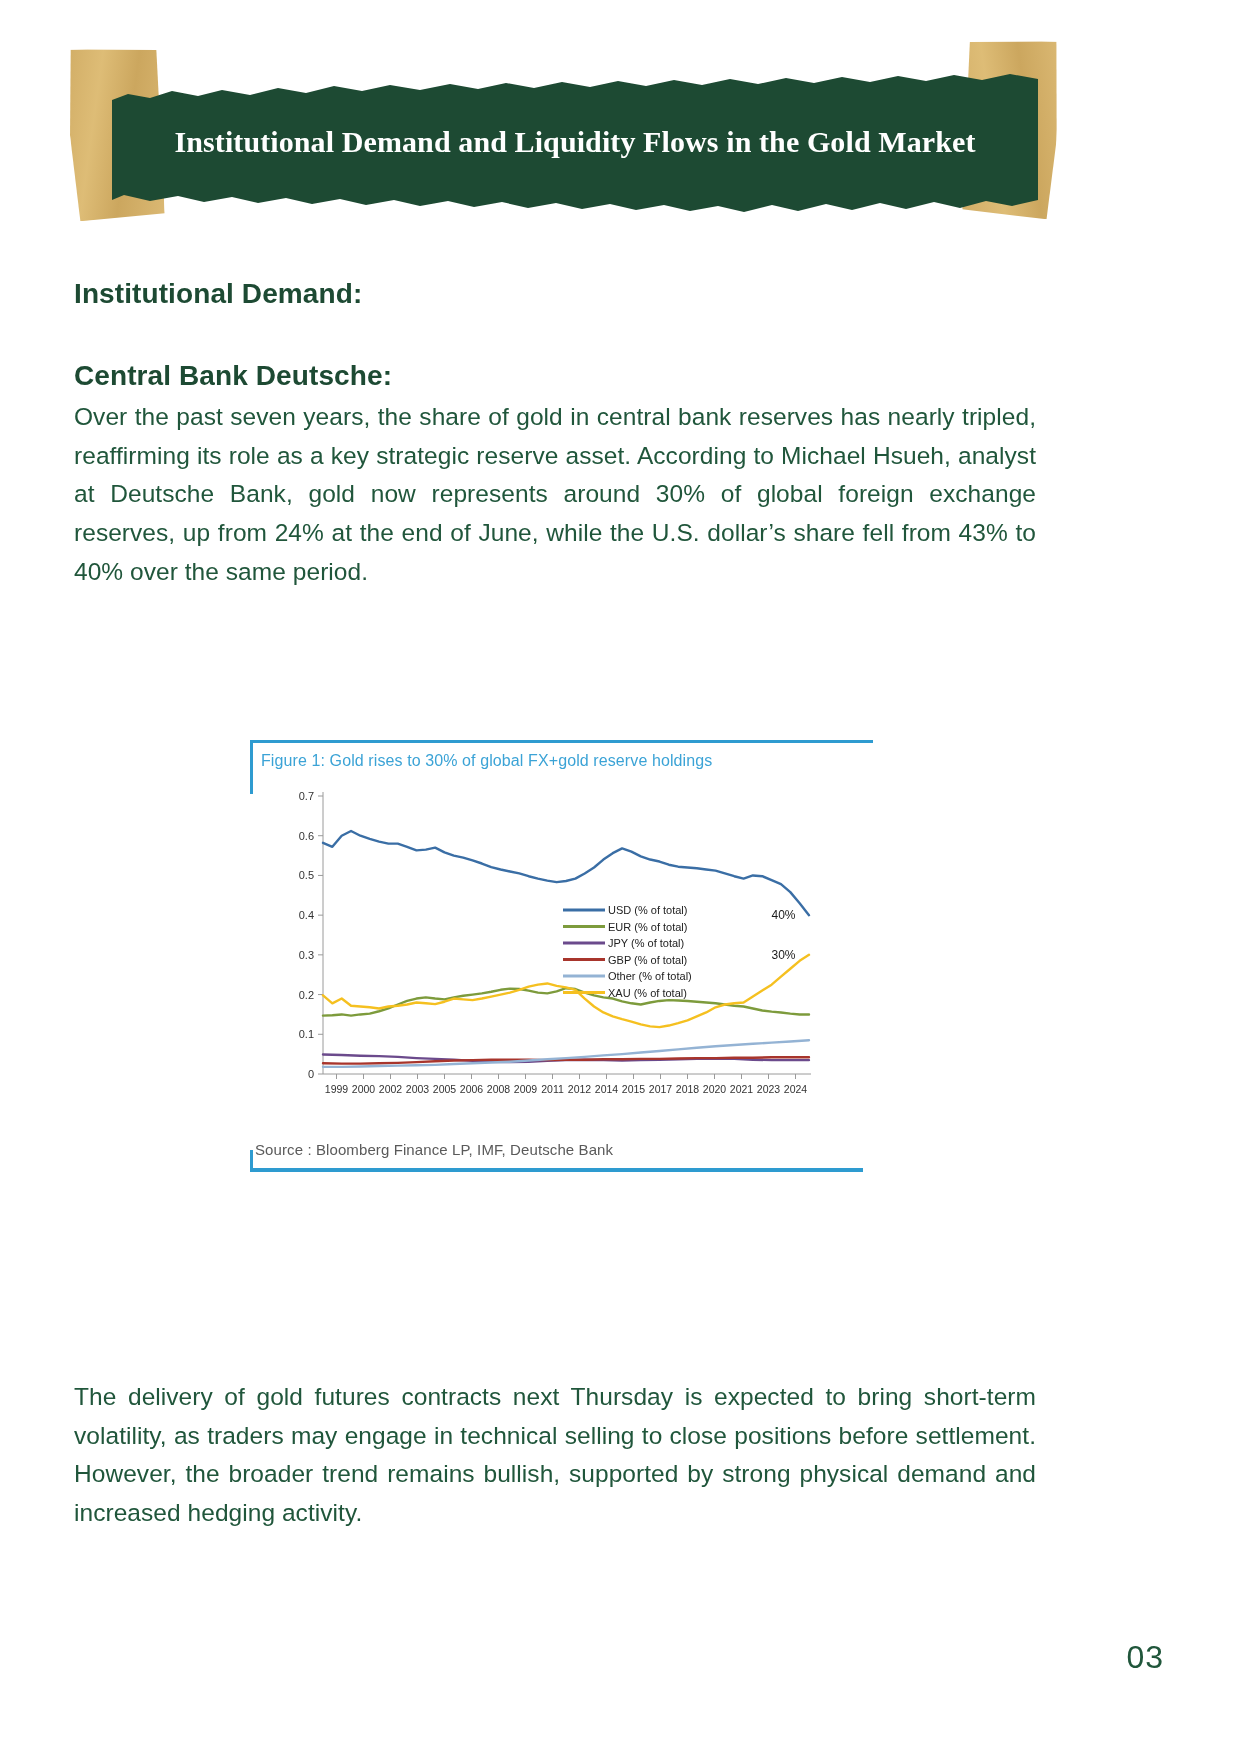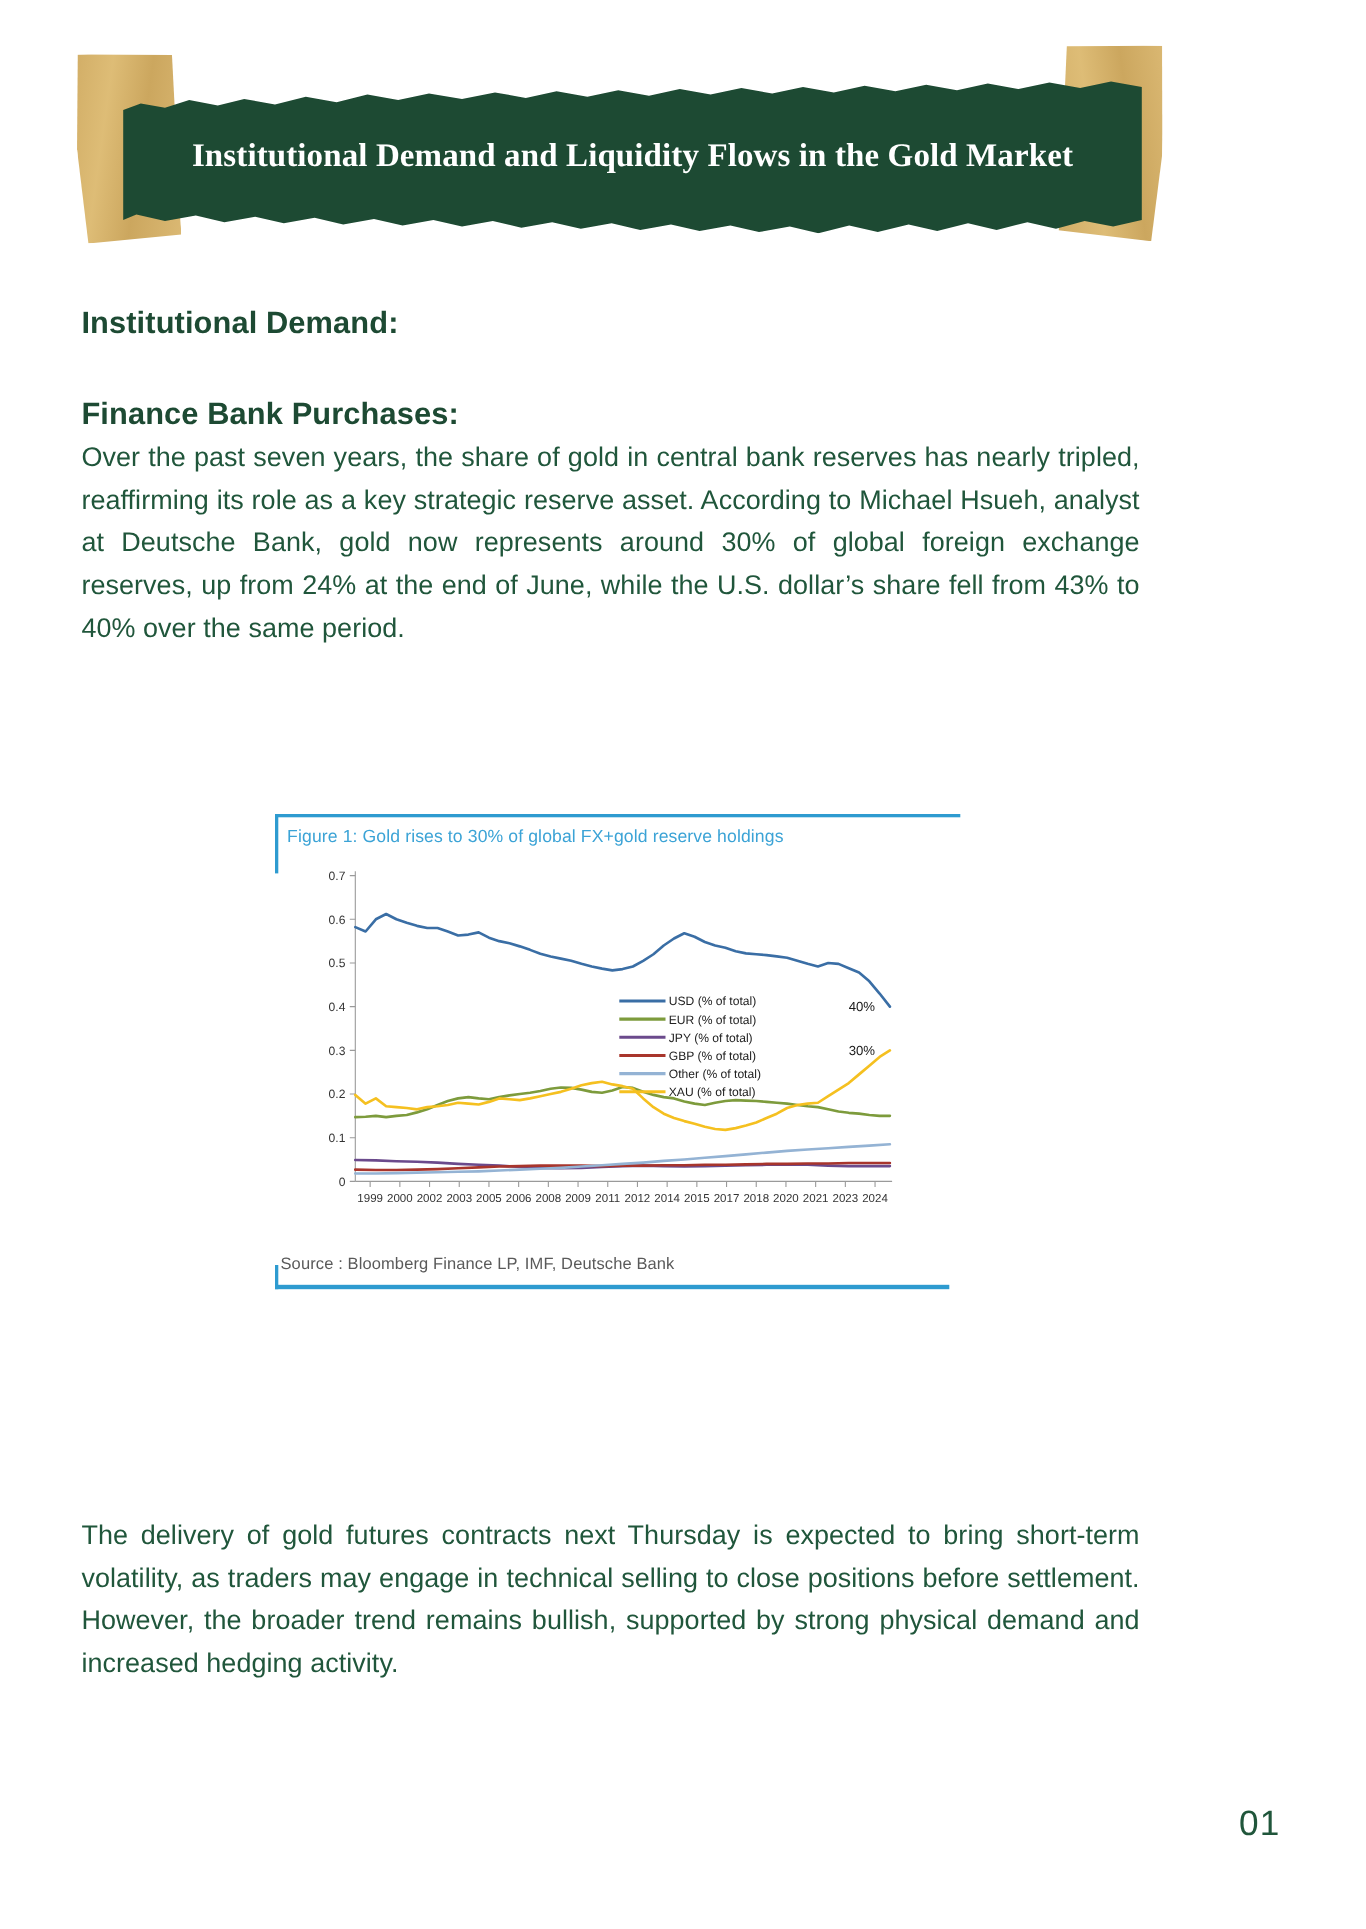--- a/index.html
+++ b/index.html
@@ -147,21 +147,21 @@
   </svg>
   <div class="banner-title">Institutional Demand and Liquidity Flows in the Gold Market</div>
 </div>
 
 <div class="content">
 
   <h2 class="sec-head">Institutional Demand:</h2>
 
   <div class="gap-1"></div>
 
-  <h2 class="sec-head">Finance Bank Purchases:</h2>
+  <h2 class="sec-head">Central Bank Deutsche:</h2>
   <p class="body-text justify">Over the past seven years, the share of gold in central bank reserves has nearly tripled, reaffirming its role as a key strategic reserve asset. According to Michael Hsueh, analyst at Deutsche Bank, gold now represents around 30% of global foreign exchange reserves, up from 24% at the end of June, while the U.S. dollar’s share fell from 43% to 40% over the same period.</p>
 </div>
 
 <div class="chart-card">
   <div class="rule-top"></div>
   <div class="rule-left"></div>
   <div class="rule-left-bot"></div>
   <div class="rule-bottom"></div>
 
   <div class="fig-title">Figure 1: Gold rises to 30% of global FX+gold reserve holdings</div>
@@ -243,13 +243,13 @@
       <text x="550.5230769230752" y="172.85714285714283" text-anchor="end" font-size="12" font-family="&quot;Liberation Sans&quot;, sans-serif" fill="#1a1a1a">30%</text>
     </svg>
 
   <div class="fig-source">Source : Bloomberg Finance LP, IMF, Deutsche Bank</div>
 </div>
 
 <div class="content" style="top:1378px;">
   <p class="body-text justify">The delivery of gold futures contracts next Thursday is expected to bring short-term volatility, as traders may engage in technical selling to close positions before settlement. However, the broader trend remains bullish, supported by strong physical demand and increased hedging activity.</p>
 </div>
 
-<div class="page-num">01</div>
+<div class="page-num">03</div>
 
 </body></html>

